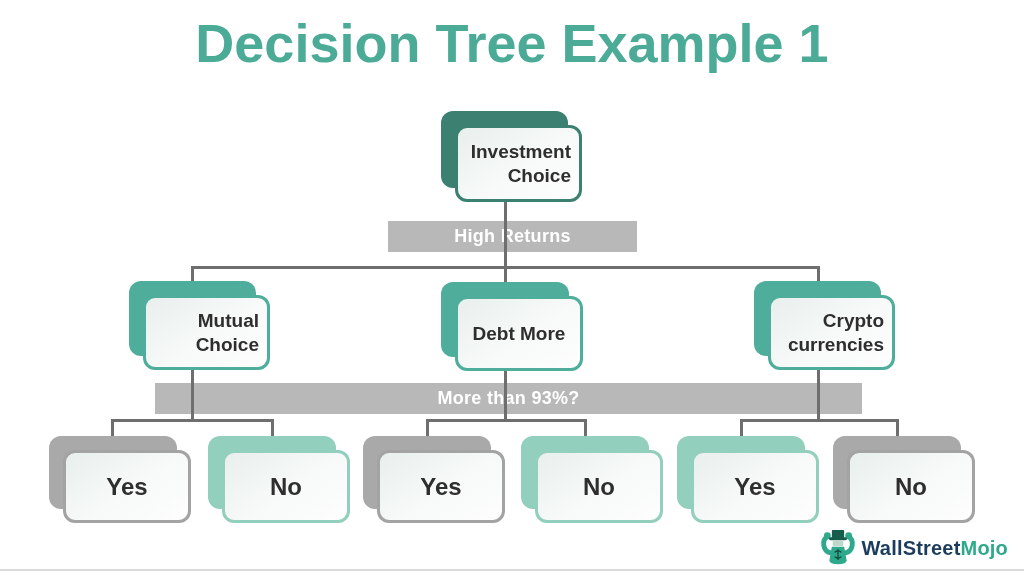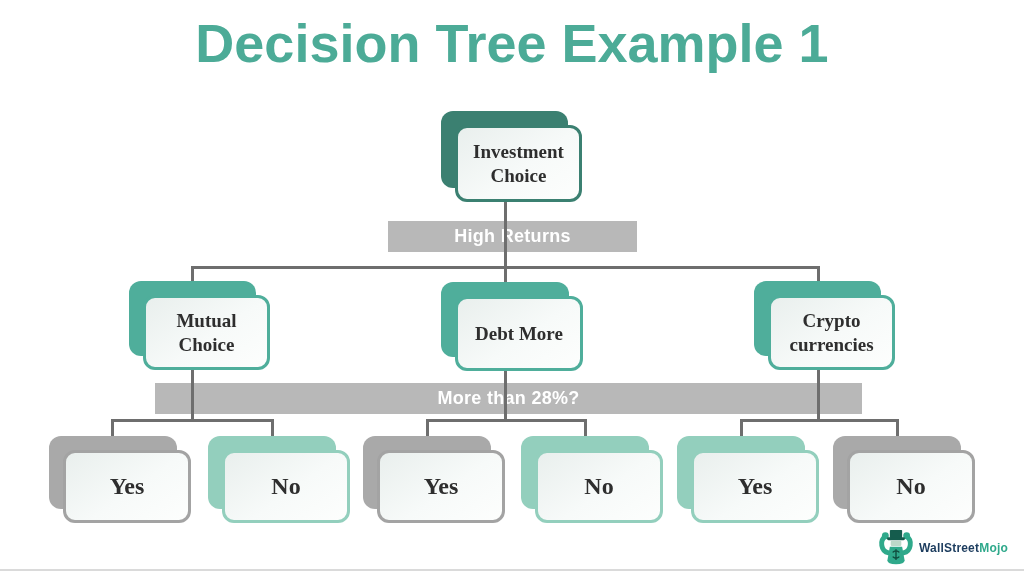--- a/index.html
+++ b/index.html
@@ -39,24 +39,23 @@
   .node .shadow {
     position:absolute; left:-14px; top:-14px;
     width:100%; height:100%;
     border-radius:12px;
   }
   .node .front {
     position:absolute; inset:0;
     border-radius:12px;
     background:linear-gradient(145deg, #e9efed 0%, #f7faf9 55%, #fdfefd 100%);
     display:flex; align-items:center; justify-content:center;
-    text-align:center;
+    text-align:right;
     font-weight:700; color:#2e2e2e; font-size:19px; line-height:1.22;
     padding:4px 8px;
-    font-family:Liberation Serif, serif;
   }
   .leaf .front { font-size:24px; }
 
   .teal1 .shadow { background:#3b8071; }
   .teal1 .front  { border:3px solid #3b8071; }
   .teal2 .shadow { background:#4fae9b; }
   .teal2 .front  { border:3px solid #4fae9b; }
   .mint  .shadow { background:#93cfbd; }
   .mint  .front  { border:3px solid #93cfbd; }
   .gray  .shadow { background:#a9a9a9; }
@@ -64,21 +63,21 @@
 
   
   .bottom-rule {
     position:absolute; left:0; top:569px; width:1024px; height:2px;
     background:#dadada; z-index:0;
   }
   .logo {
     position:absolute; right:16px; bottom:9px; z-index:3;
     display:flex; align-items:center; gap:5px;
   }
-  .logo-text { font-size:12px; font-weight:700; letter-spacing:.2px; white-space:nowrap; }
+  .logo-text { font-size:20px; font-weight:700; letter-spacing:.2px; white-space:nowrap; }
   .logo-text .navy  { color:#1c3c5e; }
   .logo-text .green { color:#2fa98b; }
 </style>
 </head>
 <body>
 
 <div class="stage">
 
   <h1 class="title">Decision Tree Example 1</h1>
 
@@ -100,21 +99,21 @@
   <div class="line v" style="left:584px; top:419px; height:33px;"></div>
 
   <div class="line h" style="left:740px; top:419px; width:159px;"></div>
   <div class="line v" style="left:740px; top:419px; height:33px;"></div>
   <div class="line v" style="left:896px; top:419px; height:33px;"></div>
 
   <div class="band" style="left:388px; top:221px; width:249px; height:31px;">
     <span>High Returns</span>
   </div>
   <div class="band" style="left:155px; top:383px; width:707px; height:31px;">
-    <span>More than 28%?</span>
+    <span>More than 93%?</span>
   </div>
 
   <div class="node teal1" style="left:455px; top:125px; width:127px; height:77px;">
     <div class="shadow"></div>
     <div class="front">
       <span>Investment Choice</span>
     </div>
   </div>
 
   <div class="node teal2" style="left:143px; top:295px; width:127px; height:75px;">

